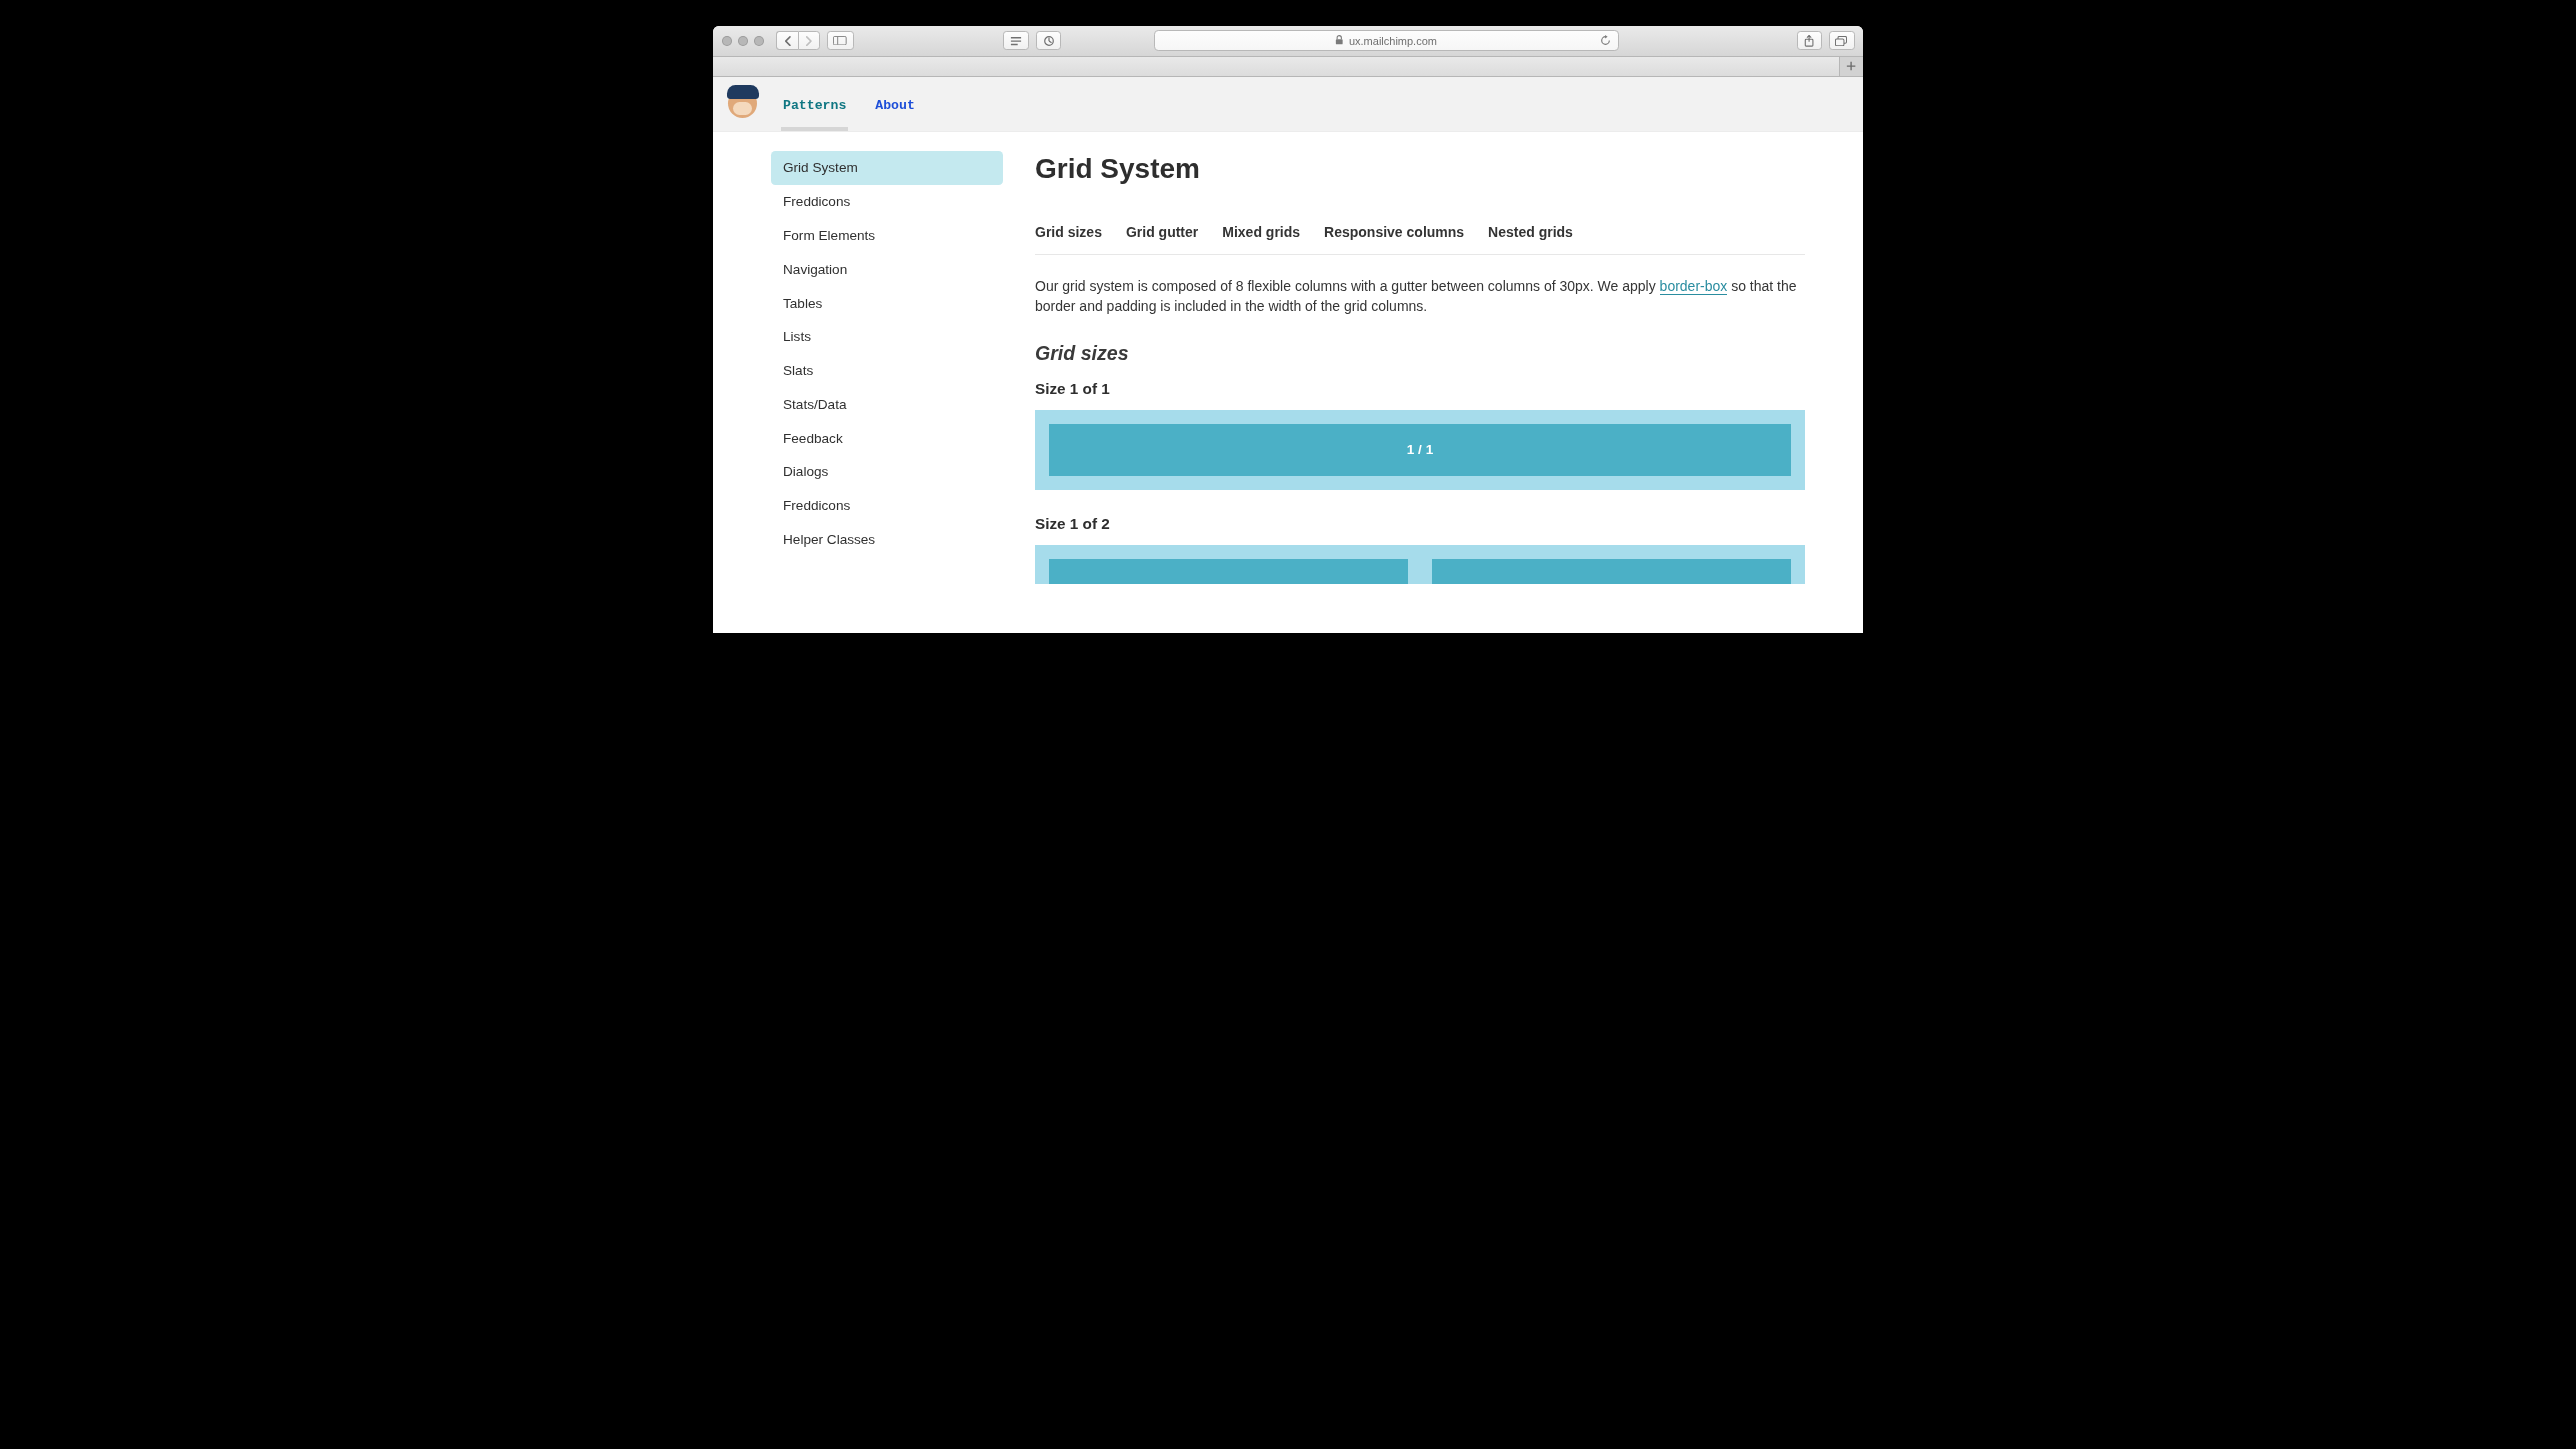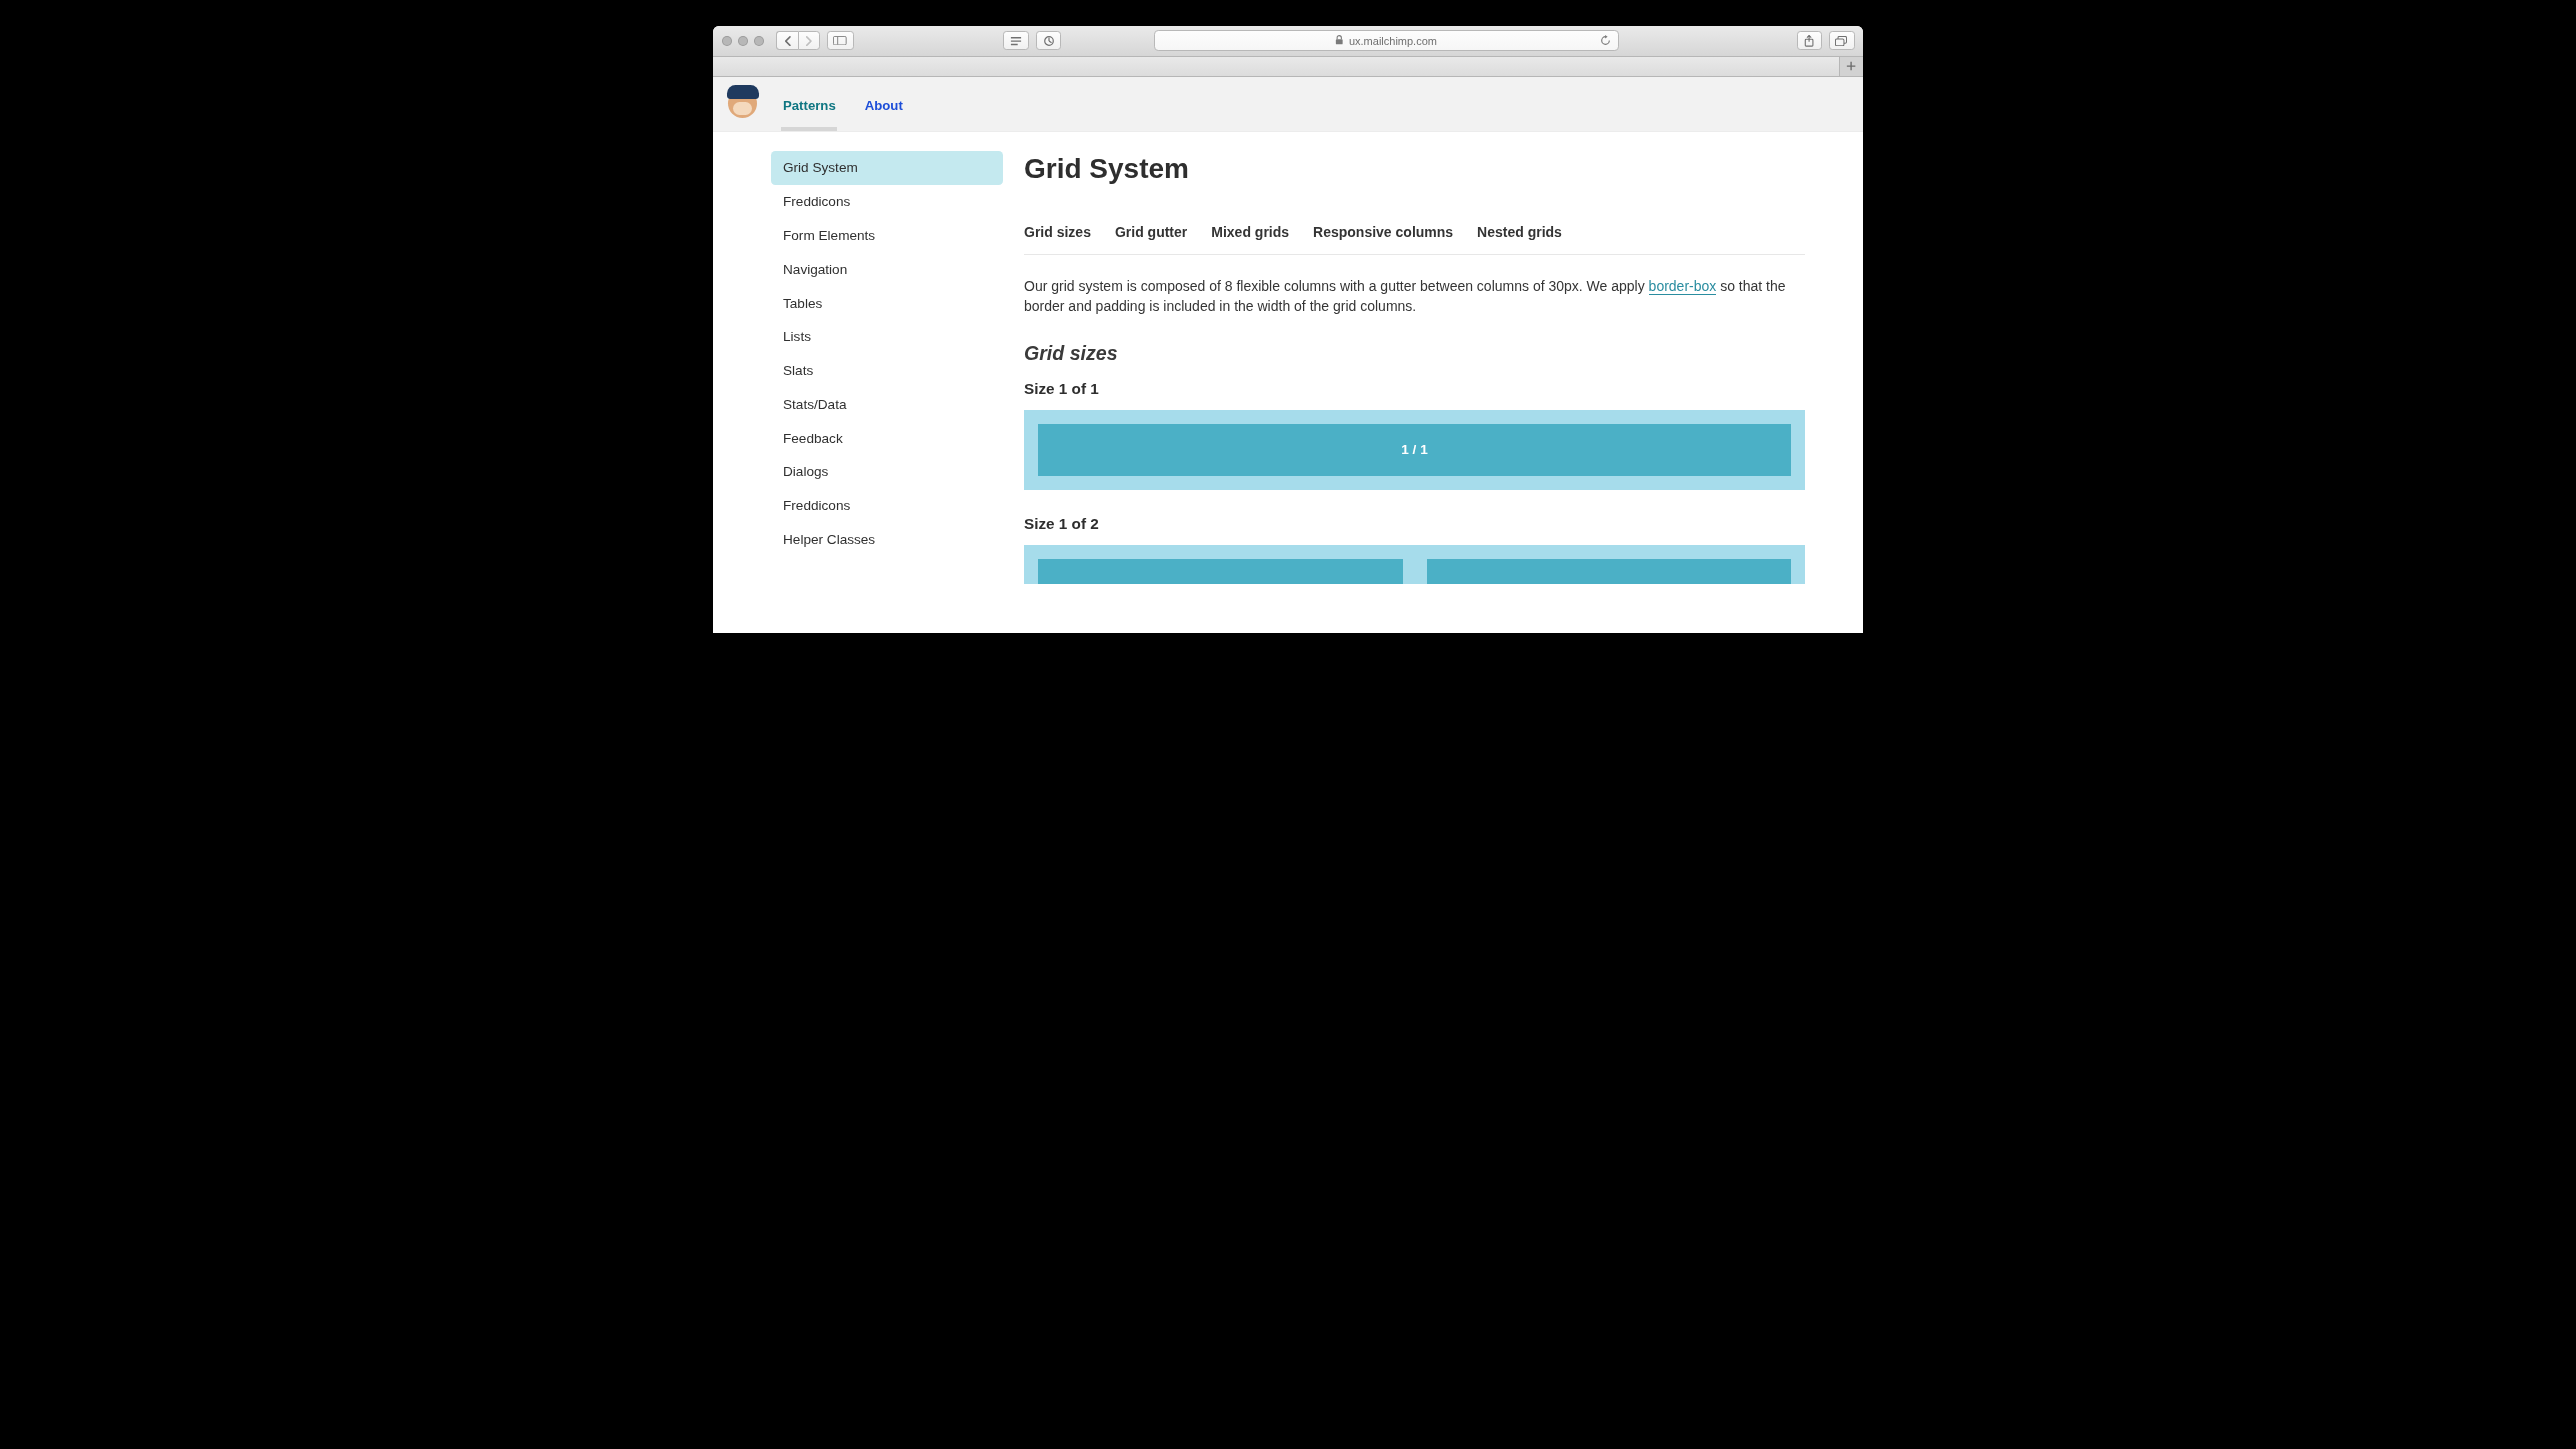--- a/index.html
+++ b/index.html
@@ -83,29 +83,29 @@
     background:#e0a97a;position:relative;overflow:visible;
   }
   .logo::before{ 
     content:"";position:absolute;top:-4.3px;left:-1.7px;width:32px;height:13.6px;
     background:#1f3a5f;border-radius:8.5px 8.5px 3.4px 3.4px;
   }
   .logo::after{ 
     content:"";position:absolute;bottom:3.4px;left:5.1px;width:19px;height:13.6px;
     background:#f4d9bd;border-radius:8.5px;
   }
-  .nav{display:flex;gap:25.6px;align-items:flex-end;height:100%;}
+  .nav{display:flex;gap:25.6px;align-items:flex-end;height:100%;font-family:Liberation Mono, monospace;}
   .nav a{
     text-decoration:none;font-weight:600;font-size:13.2px;color:#1d4ed8;
     padding:19px 1.7px 13.6px;border-bottom:4.3px solid transparent;
   }
   .nav a.active{color:#0f7682;border-bottom-color:#d6d6d6;}
 
   .page{
-    display:flex;gap:21px;padding:19px 58px 13px 58px;
+    display:flex;gap:32px;padding:19px 58px 13px 58px;
     font-size:13.6px;color:#303030;
   }
 
   .sidebar{width:232px;flex:0 0 232px;}
   .sidebar-item{
     padding:9.4px 12px;border-radius:4.3px;font-size:13.6px;color:#303030;cursor:pointer;
   }
   .sidebar-item.active{background:#c4e9ef;}
 
   .main{flex:1;min-width:0;}

